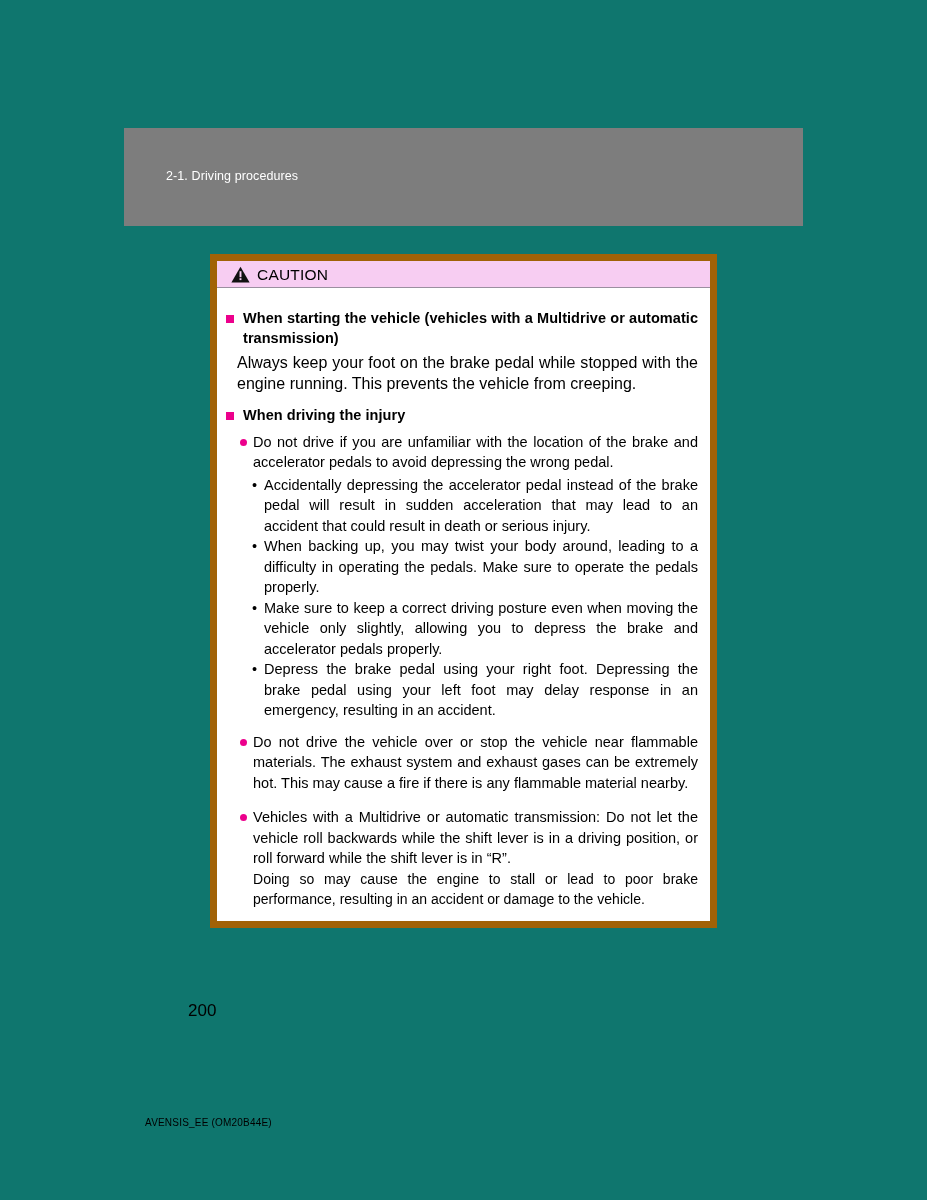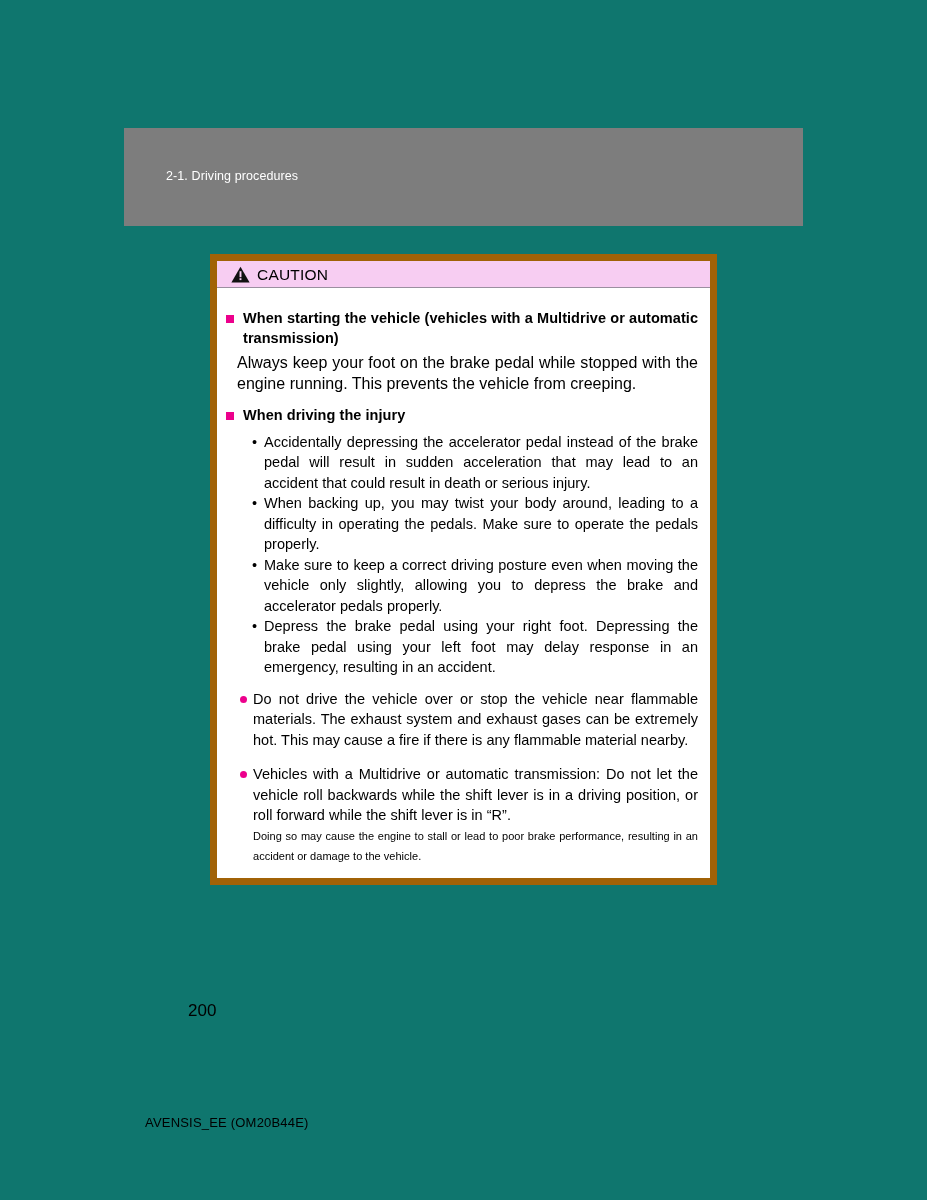--- a/index.html
+++ b/index.html
@@ -152,41 +152,41 @@
     letter-spacing: 0.02px;
   }
   .lvl3 .mid-dot {
     position: absolute;
     left: 1px;
     top: 0px;
     font-size: 14.5px;
     line-height: 20.5px;
   }
   .subpara {
-    font-size: 11px;
+    font-size: 14px;
     line-height: 20.5px;
     text-align: justify;
     text-justify: inter-word;
     letter-spacing: 0.02px;
   }
 
   
   .page-number {
     position: absolute;
     left: 188px;
     top: 1003px;
     font-size: 17px;
     line-height: 16px;
     color: #000000;
   }
   .doc-code {
     position: absolute;
     left: 145px;
     top: 1114px;
-    font-size: 13px;
+    font-size: 10px;
     line-height: 18px;
     color: #000000;
     letter-spacing: 0.2px;
     white-space: nowrap;
   }
 </style>
 </head>
 <body>
 
 <div class="page">
@@ -214,20 +214,24 @@
       </div>
       <div class="para">Always keep your foot on the brake pedal while stopped with the engine running. This prevents the vehicle from creeping.</div>
 
       <div class="lvl1">
         <span class="sq-bullet"></span>
         <div class="lvl1-heading">When driving the injury</div>
       </div>
 
       <div class="lvl2-group">
 
+        <div class="lvl2">
+          <span class="dot-bullet"></span>
+          <span>Do not drive if you are unfamiliar with the location of the brake and accelerator pedals to avoid depressing the wrong pedal.</span>
+        </div>
 
         <div class="lvl3-list">
           <div class="lvl3">
             <span class="mid-dot">•</span>
             <span>Accidentally depressing the accelerator pedal instead of the brake pedal will result in sudden acceleration that may lead to an accident that could result in death or serious injury.</span>
           </div>
           <div class="lvl3">
             <span class="mid-dot">•</span>
             <span>When backing up, you may twist your body around, leading to a difficulty in operating the pedals. Make sure to operate the pedals properly.</span>
           </div>

